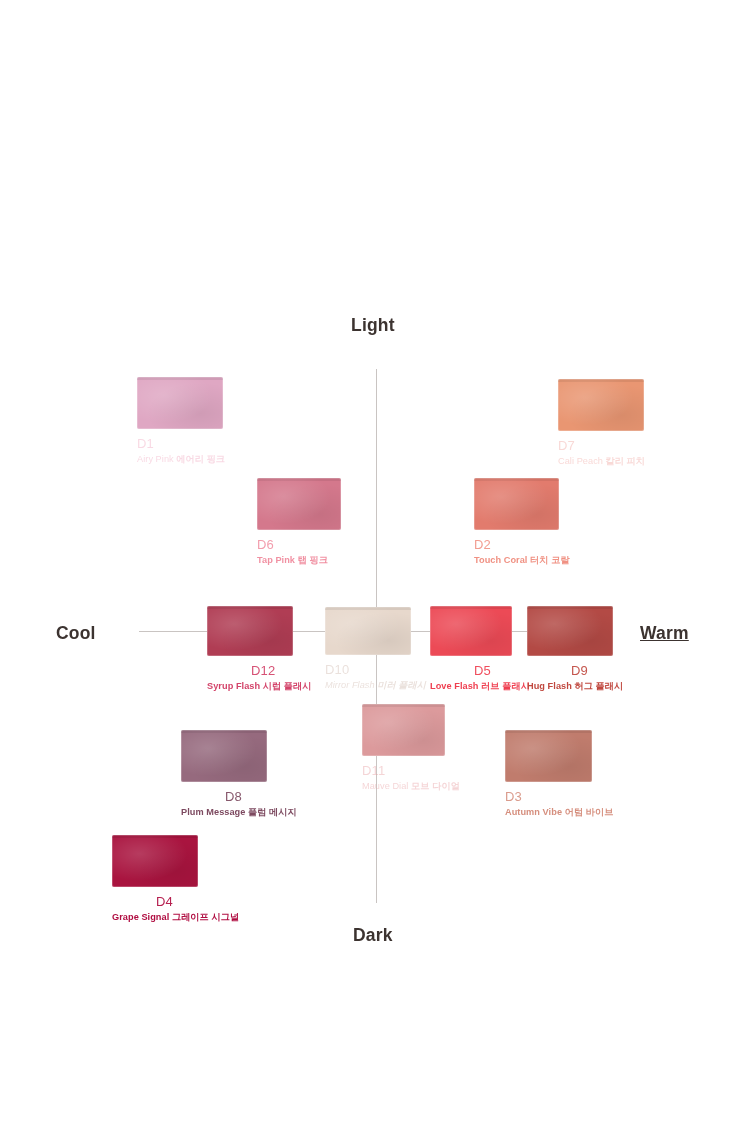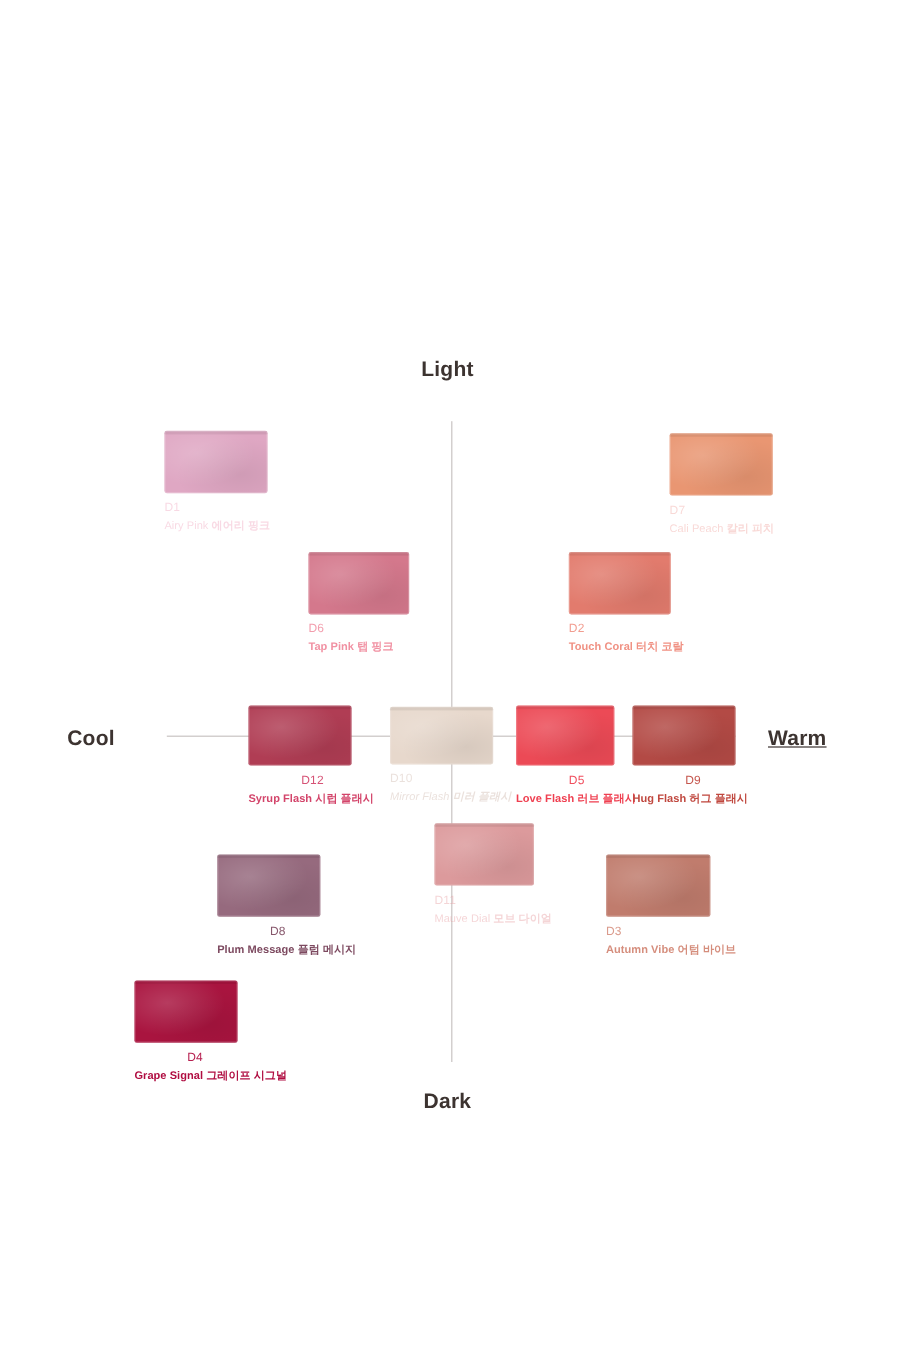--- a/index.html
+++ b/index.html
@@ -13,21 +13,21 @@
     width: 750px;
     height: 1125px;
     position: relative;
     font-family: "Liberation Sans", sans-serif;
     overflow: hidden;
   }
 
   #chart-root {
     position: absolute;
     left: 0;
-    top: 0;
+    top: 18px;
     width: 750px;
     height: 848px;
     background: #ffffff;
   }
 
   
   .axis-line-vertical {
     position: absolute;
     left: 376px;
     top: 351px;
@@ -84,21 +84,21 @@
     content: "";
     position: absolute;
     left: 0; top: 0; right: 0;
     height: 3px;
     background: rgba(0,0,0,0.07);
     pointer-events: none;
   }
 
   .swatch-code {
     margin-top: 7px;
-    font-size: 10px;
+    font-size: 13px;
     font-family: "Liberation Sans", sans-serif;
     letter-spacing: 0.15px;
     line-height: 1.25;
     white-space: nowrap;
   }
   .swatch-name {
     margin-top: 2px;
     font-size: 9.2px;
     font-family: "Liberation Sans", sans-serif;
     font-weight: bold;

